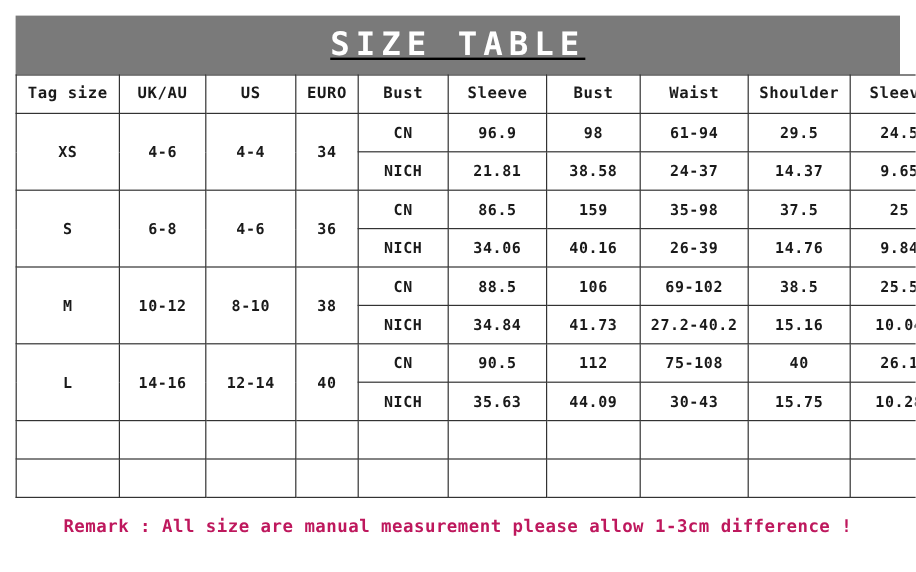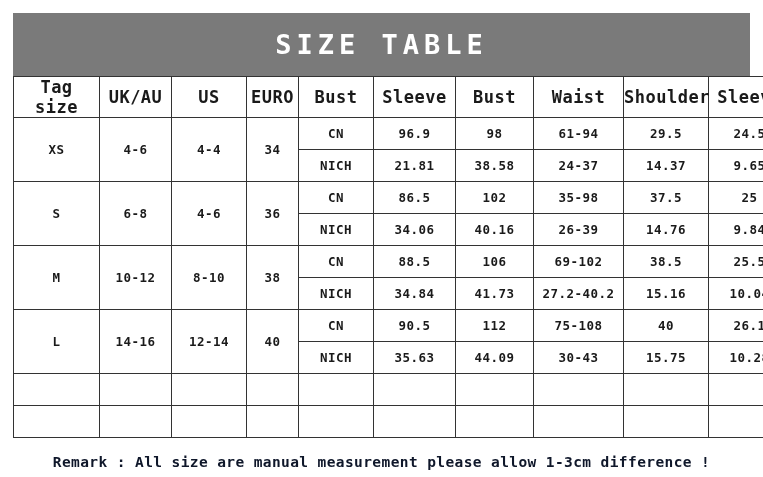--- a/index.html
+++ b/index.html
@@ -15,25 +15,26 @@
     overflow: hidden;
   }
   .page {
     width: 763px;
     height: 477px;
     position: relative;
     background: #ffffff;
     padding: 13px 13px 0 13px;
   }
   .title-bar {
-    height: 63px;
+    height: 49px;
     background: #7a7a7a;
     display: flex;
     align-items: center;
     justify-content: center;
+    text-decoration: underline;
   }
   .title-bar .title {
     color: #ffffff;
     font-size: 27px;
     font-weight: bold;
     letter-spacing: 5px;
     font-family: "DejaVu Sans Mono", "Liberation Mono", monospace;
   }
   table.size-table {
     border-collapse: collapse;
@@ -46,42 +47,42 @@
     vertical-align: middle;
     font-size: 12.5px;
     font-weight: bold;
     color: #1a1a1a;
     font-family: "DejaVu Sans Mono", "Liberation Mono", monospace;
     padding: 0;
     letter-spacing: 0.5px;
   }
   table.size-table thead td {
     height: 32px;
-    font-size: 17px;
+    font-size: 13px;
   }
   table.size-table tbody td {
     height: 32px;
   }
   .c-tag { width: 86px; }
   .c-ukau { width: 72px; }
   .c-us { width: 75px; }
   .c-euro { width: 52px; }
   .c-unit { width: 75px; }
   .c-length { width: 82px; }
   .c-bust { width: 78px; }
   .c-waist { width: 90px; }
   .c-shoulder { width: 85px; }
   .c-sleeve { width: 82px; }
   .empty-row td { height: 26px; }
   .remark {
     margin-top: 16px;
     text-align: center;
     font-size: 14.5px;
     font-weight: bold;
-    color: #0f172a;
+    color: #be185d;
     letter-spacing: 0.4px;
     font-family: "DejaVu Sans Mono", "Liberation Mono", monospace;
   }
 </style>
 </head>
 <body>
 
 <div class="page">
 
   <div class="title-bar">
@@ -138,21 +139,21 @@
         <td>9.65</td>
       </tr>
 
       <tr>
         <td rowspan="2">S</td>
         <td rowspan="2">6-8</td>
         <td rowspan="2">4-6</td>
         <td rowspan="2">36</td>
         <td>CN</td>
         <td>86.5</td>
-        <td>102</td>
+        <td>159</td>
         <td>35-98</td>
         <td>37.5</td>
         <td>25</td>
       </tr>
       <tr>
         <td>NICH</td>
         <td>34.06</td>
         <td>40.16</td>
         <td>26-39</td>
         <td>14.76</td>

